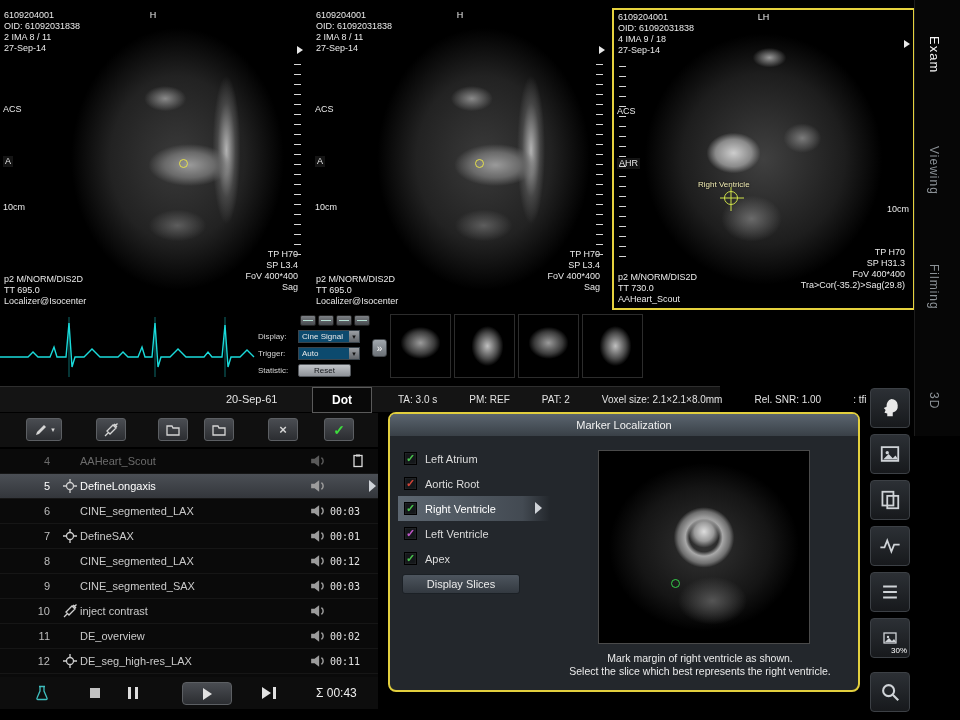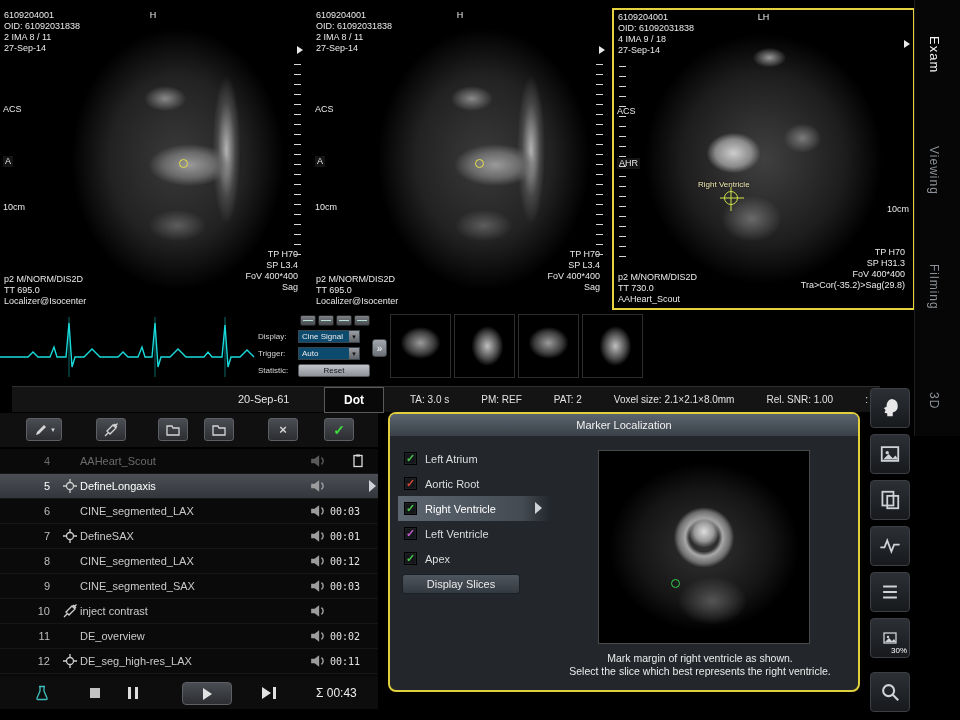--- a/index.html
+++ b/index.html
@@ -55,33 +55,33 @@
   .ecg-controls{position:absolute;left:256px;top:2px;width:132px;height:68px;font-size:8px}
   .sig-icons{position:absolute;left:44px;top:1px;display:flex;gap:2px}
   .sig-icon{width:16px;height:11px;background:linear-gradient(#7d8186,#45484c);border:1px solid #222;border-radius:2px}
   .sig-icon i{display:block;margin:4px 2px 0;height:1px;background:#cfe;opacity:.8}
   .ctl-row{position:absolute;left:2px;display:flex;align-items:center;gap:4px}
   .ctl-label{width:36px;color:#d6d6d6}
   .ctl-select{width:62px;height:13px;background:#0c4a6e;border:1px solid #3a444c;color:#e8e8e8;
     display:flex;align-items:center;justify-content:space-between;padding:0 0 0 3px;font-size:8px}
   .sel-arrow{width:10px;height:11px;background:linear-gradient(#9b9fa4,#62666b);color:#111;font-size:7px;
     display:flex;align-items:center;justify-content:center}
-  .reset-btn{width:72px;height:13px;background:linear-gradient(#c2c5c9,#8e9298);color:#15181c;border:1px solid #55595e;
+  .reset-btn{width:53px;height:13px;background:linear-gradient(#c2c5c9,#8e9298);color:#15181c;border:1px solid #55595e;
     display:flex;align-items:center;justify-content:center;font-size:8px;border-radius:2px}
   .expand-btn{position:absolute;left:116px;top:25px;width:15px;height:18px;background:linear-gradient(#a2a8ae,#6b7076);
     border-radius:3px;color:#fff;display:flex;align-items:center;justify-content:center;font-size:10px;border:1px solid #42464a}
 
   
   .thumbs{position:absolute;left:390px;top:314px;height:66px;display:flex;gap:3px}
   .thumb{width:61px;height:64px;border:1px solid #2c2c2c;background:
     radial-gradient(20px 16px at 50% 45%, #9b9b9b, #3a3a3a 70%, #000)}
   .thumb.alt{background:radial-gradient(16px 20px at 55% 50%, #c0c0c0, #4a4a4a 65%, #000)}
 
   
-  .hdr{position:absolute;left:12px;top:386px;width:868px;height:26px;background:#141414;border-top:1px solid #2e2e2e}
+  .hdr{position:absolute;left:0;top:386px;width:720px;height:26px;background:#141414;border-top:1px solid #2e2e2e}
   .hdr-date{position:absolute;left:226px;top:6px;font-size:11px;color:#e4e4e4}
   .dot-btn{position:absolute;left:312px;top:0;width:60px;height:26px;background:#090909;border:1px solid #5a5a5a;
     color:#fff;font-weight:bold;font-size:12px;display:flex;align-items:center;justify-content:center;cursor:pointer}
   .hdr-info{position:absolute;left:398px;top:7px;display:flex;gap:32px;font-size:10px;color:#e2e2e2;white-space:nowrap}
 
   
   .tools{position:absolute;left:0;top:413px;width:378px;height:34px;background:#101010}
   .tbtn{position:absolute;top:5px;width:30px;height:23px;background:linear-gradient(#4a4d52,#2b2d31);
     border:1px solid #5c5f63;border-radius:3px;color:#d5d5d5;display:flex;align-items:center;justify-content:center;cursor:pointer}
   #tb-combo{left:26px;width:36px;gap:2px}

